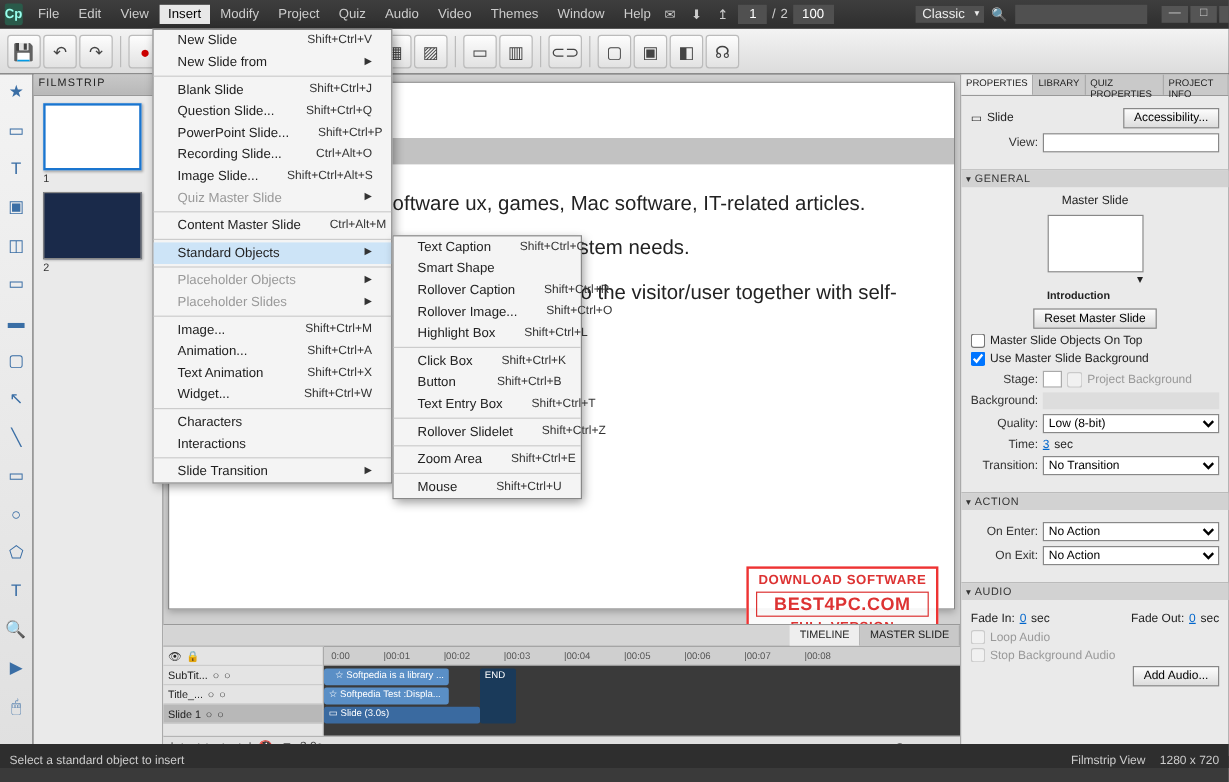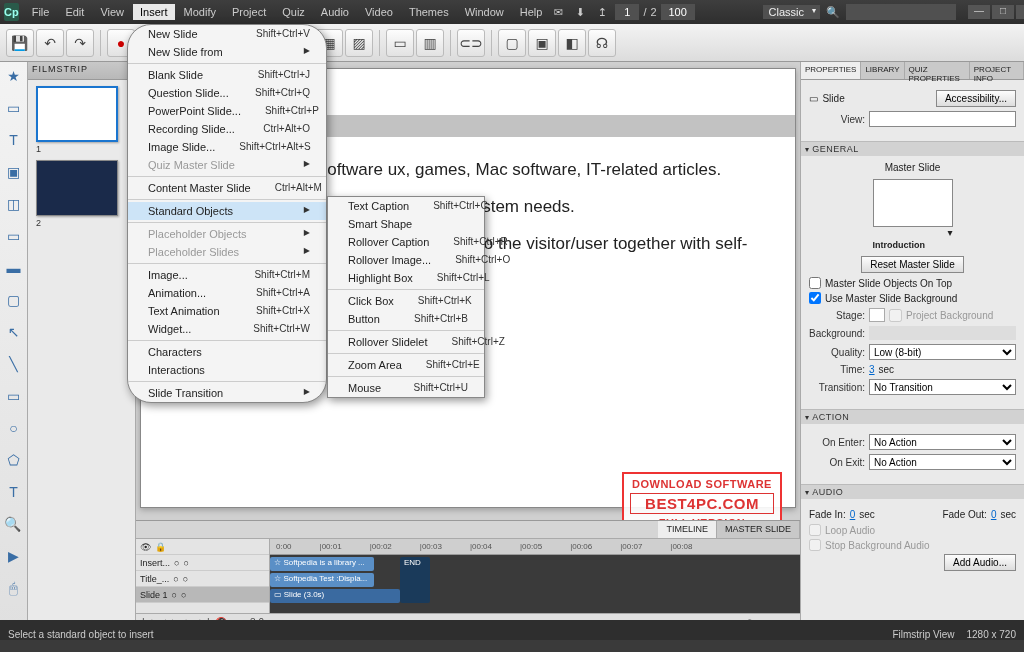--- a/index.html
+++ b/index.html
@@ -58,21 +58,21 @@
 .timeline { position: absolute; left: 0; right: 0; bottom: 0; height: 110px; background: #ececec; border-top: 1px solid #999; }
 .tl-tabs { height: 18px; display: flex; background: #d5d5d5; border-bottom: 1px solid #aaa; font-size: 9px; justify-content: flex-end; }
 .tl-tabs span { padding: 3px 8px; background: #c8c8c8; border-right: 1px solid #aaa; }
 .tl-tabs span.act { background: #eee; }
 .tl-body { display: flex; height: 74px; }
 .tl-left { width: 134px; background: #e4e4e4; border-right: 1px solid #aaa; font-size: 9px; }
 .tl-row { height: 16px; border-bottom: 1px solid #ccc; display: flex; align-items: center; padding: 0 4px; gap: 4px; }
 .tl-right { flex: 1; background: #3a3a3a; position: relative; }
 .ruler { height: 16px; background: #cfcfcf; color: #555; font-size: 8px; display: flex; align-items: center; gap: 28px; padding-left: 6px; border-bottom: 1px solid #999; }
 .bar { position: absolute; height: 14px; border-radius: 2px; font-size: 8px; color: #fff; padding: 1px 4px; }
-.bar.b1 { top: 18px; left: 0; width: 104px; background: #5a8fc6; }
+.bar.b1 { top: 18px; left: 0; width: 104px; background: #5a8fc6; text-align: right; }
 .bar.b2 { top: 34px; left: 0; width: 104px; background: #5a8fc6; }
 .bar.b3 { top: 50px; left: 0; width: 130px; background: #3a6aa0; }
 .bar.end { top: 18px; left: 130px; width: 30px; height: 46px; background: #1a3a5a; text-align: left; font-size: 8px; }
 .tl-foot { height: 18px; background: #e0e0e0; border-top: 1px solid #aaa; display: flex; align-items: center; gap: 6px; padding: 0 6px; font-size: 10px; color: #444; }
 
 
 .right-panel { width: 224px; background: #eaeaea; border-left: 1px solid #aaa; font-size: 10px; overflow: hidden; }
 .rp-tabs { height: 18px; display: flex; background: #d5d5d5; border-bottom: 1px solid #999; font-size: 8px; }
 .rp-tabs span { padding: 3px 4px; border-right: 1px solid #aaa; background: #c9c9c9; }
 .rp-tabs span.act { background: #eee; }
@@ -93,21 +93,21 @@
 
 
 .dropdown { position: absolute; background: #f4f4f4; border: 1px solid #888; box-shadow: 2px 3px 8px rgba(0,0,0,.4); font-size: 11px; z-index: 50; }
 .dropdown .item { display: flex; padding: 3px 16px 3px 20px; white-space: nowrap; }
 .dropdown .item.dis { color: #999; }
 .dropdown .item .sc { margin-left: auto; padding-left: 24px; color: #333; font-size: 10px; }
 .dropdown .item.arrow::after { content: "▶"; font-size: 8px; margin-left: auto; padding-left: 24px; color: #333; }
 .dropdown .item.hl { background: #cde4f7; }
 .dropdown hr { border: none; border-top: 1px solid #ccc; margin: 2px 0; }
 
-.menu1 { left: 127px; top: 24px; width: 200px; border-radius: 24px; }
+.menu1 { left: 127px; top: 24px; width: 200px; }
 .menu2 { left: 327px; top: 196px; width: 158px; }
 
 
 .status { position: absolute; left: 0; right: 0; bottom: 12px; height: 20px; background: #2e2e2e; color: #ccc; display: flex; align-items: flex-end; padding: 0 8px; font-size: 10px; }
 .status .r { margin-left: auto; display: flex; gap: 12px; }
 </style>
 </head>
 <body>
 
 <div class="title-bar">
@@ -229,21 +229,21 @@
         <span class="act">TIMELINE</span>
         <span>MASTER SLIDE</span>
       </div>
       <div class="tl-body">
         <div class="tl-left">
           <div class="tl-row">
               <span>👁</span>
               <span>🔒</span>
             </div>
           <div class="tl-row">
-              <span>Insert...</span>
+              <span>SubTit...</span>
               <span>○</span>
               <span>○</span>
             </div>
           <div class="tl-row">
               <span>Title_...</span>
               <span>○</span>
               <span>○</span>
             </div>
           <div class="tl-row" style="background:#b8b8b8;">
               <span>Slide 1</span>
@@ -481,20 +481,24 @@
     </div>
     <hr>
     <div class="item">
       <span>Click Box</span>
       <span class="sc">Shift+Ctrl+K</span>
     </div>
     <div class="item">
       <span>Button</span>
       <span class="sc">Shift+Ctrl+B</span>
     </div>
+    <div class="item">
+      <span>Text Entry Box</span>
+      <span class="sc">Shift+Ctrl+T</span>
+    </div>
     <hr>
     <div class="item">
       <span>Rollover Slidelet</span>
       <span class="sc">Shift+Ctrl+Z</span>
     </div>
     <hr>
     <div class="item">
       <span>Zoom Area</span>
       <span class="sc">Shift+Ctrl+E</span>
     </div>

